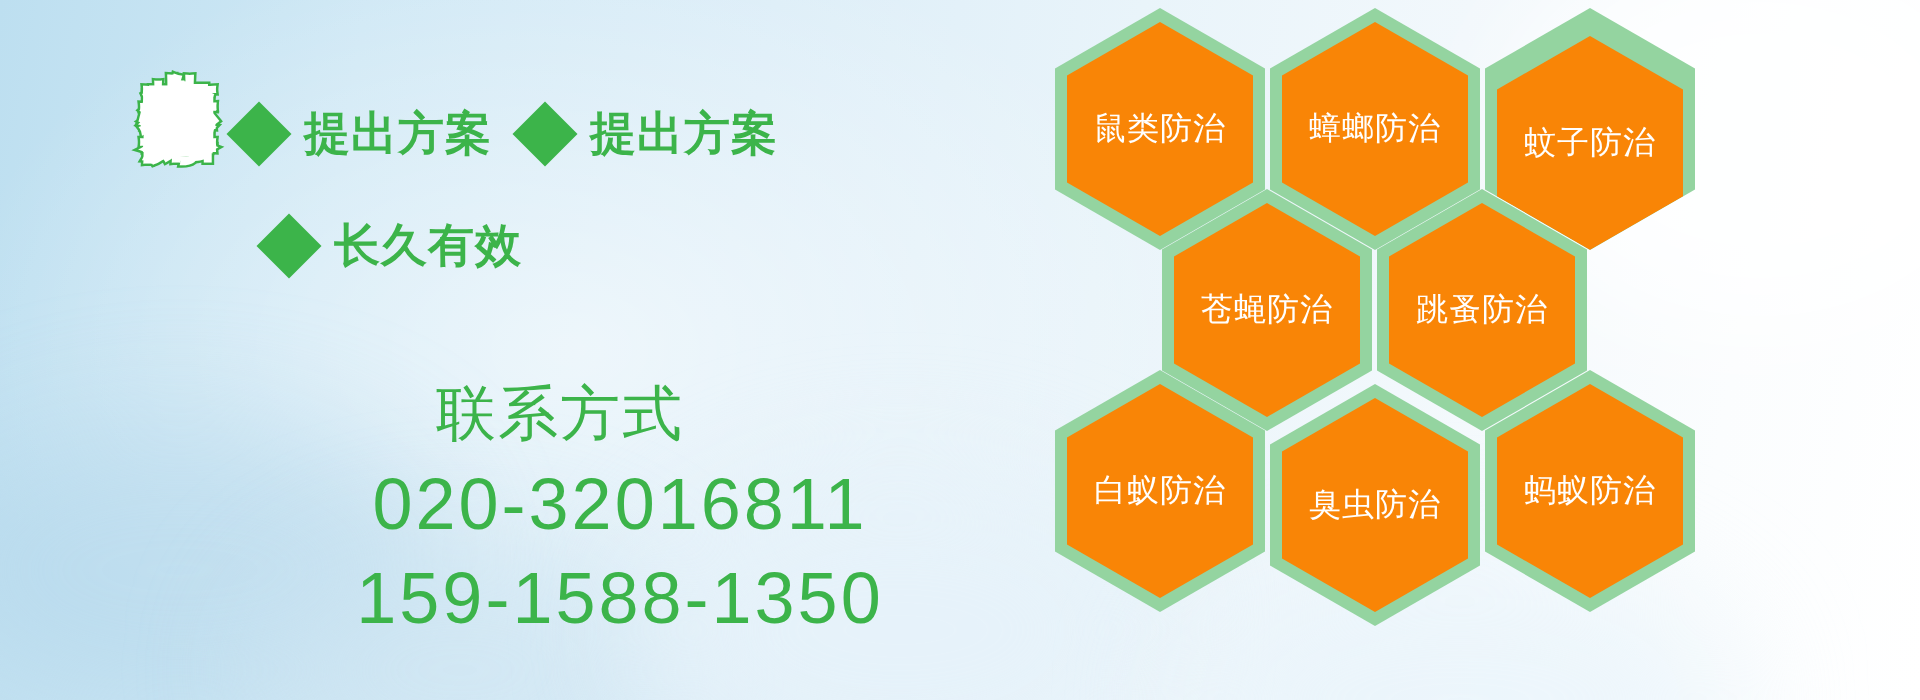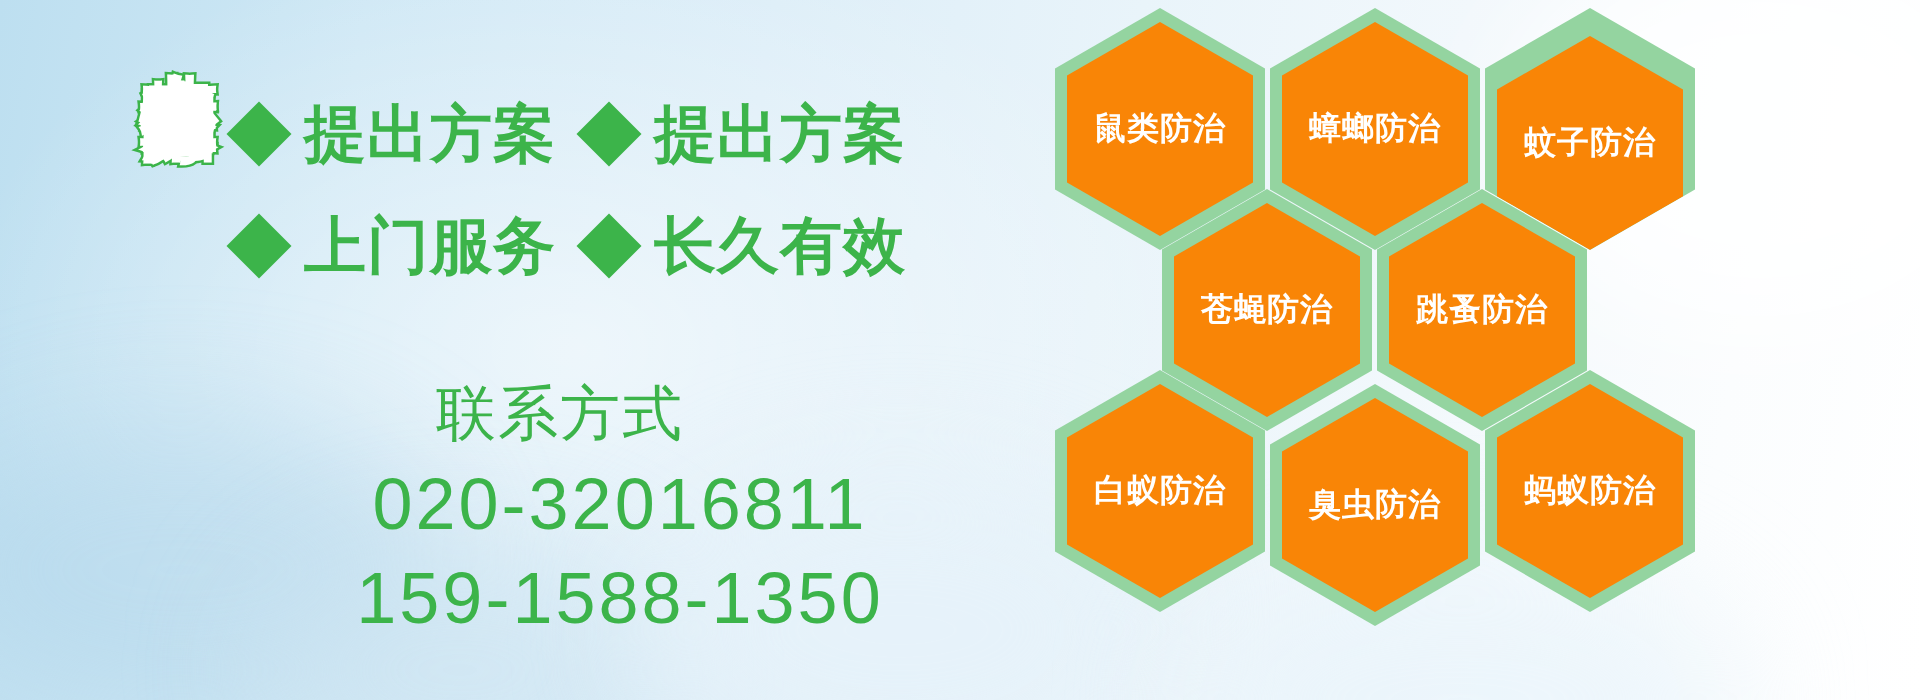--- a/index.html
+++ b/index.html
@@ -69,21 +69,21 @@
     align-items: center;
   }
   .diamond {
     width: 46px;
     height: 46px;
     background: #3cb44a;
     transform: rotate(45deg);
     flex: 0 0 auto;
   }
   .feature-label {
-    font-size: 62px;
+    font-size: 46px;
     font-weight: bold;
     color: #3cb44a;
     margin-left: 22px;
     letter-spacing: 1px;
     white-space: nowrap;
   }
   .feature-gap { width: 30px; flex: 0 0 auto; }
 
   
   .contact {
@@ -135,21 +135,21 @@
     -webkit-clip-path: polygon(50% 0%, 100% 25%, 100% 75%, 50% 100%, 0% 75%, 0% 25%);
     clip-path: polygon(50% 0%, 100% 25%, 100% 75%, 50% 100%, 0% 75%, 0% 25%);
     background: #f98506;
     display: flex;
     align-items: center;
     justify-content: center;
   }
   .hex-label {
     color: #ffffff;
     font-size: 32px;
-    font-weight: bold;
+    font-weight: normal;
     letter-spacing: 1px;
     white-space: nowrap;
     text-align: center;
   }
 </style>
 </head>
 <body>
 
 <div class="banner">
 
@@ -169,24 +169,20 @@
         <span class="feature-label">提出方案</span>
       </div>
       <span class="feature-gap"></span>
       <div class="feature-item">
         <span class="diamond"></span>
         <span class="feature-label">提出方案</span>
       </div>
     </div>
 
     <div class="feature-row">
-      <div class="feature-item">
-        <span class="diamond"></span>
-        <span class="feature-label">上门服务</span>
-      </div>
       <span class="feature-gap"></span>
       <div class="feature-item">
         <span class="diamond"></span>
         <span class="feature-label">长久有效</span>
       </div>
     </div>
 
   </div>
 
   <div class="contact">

